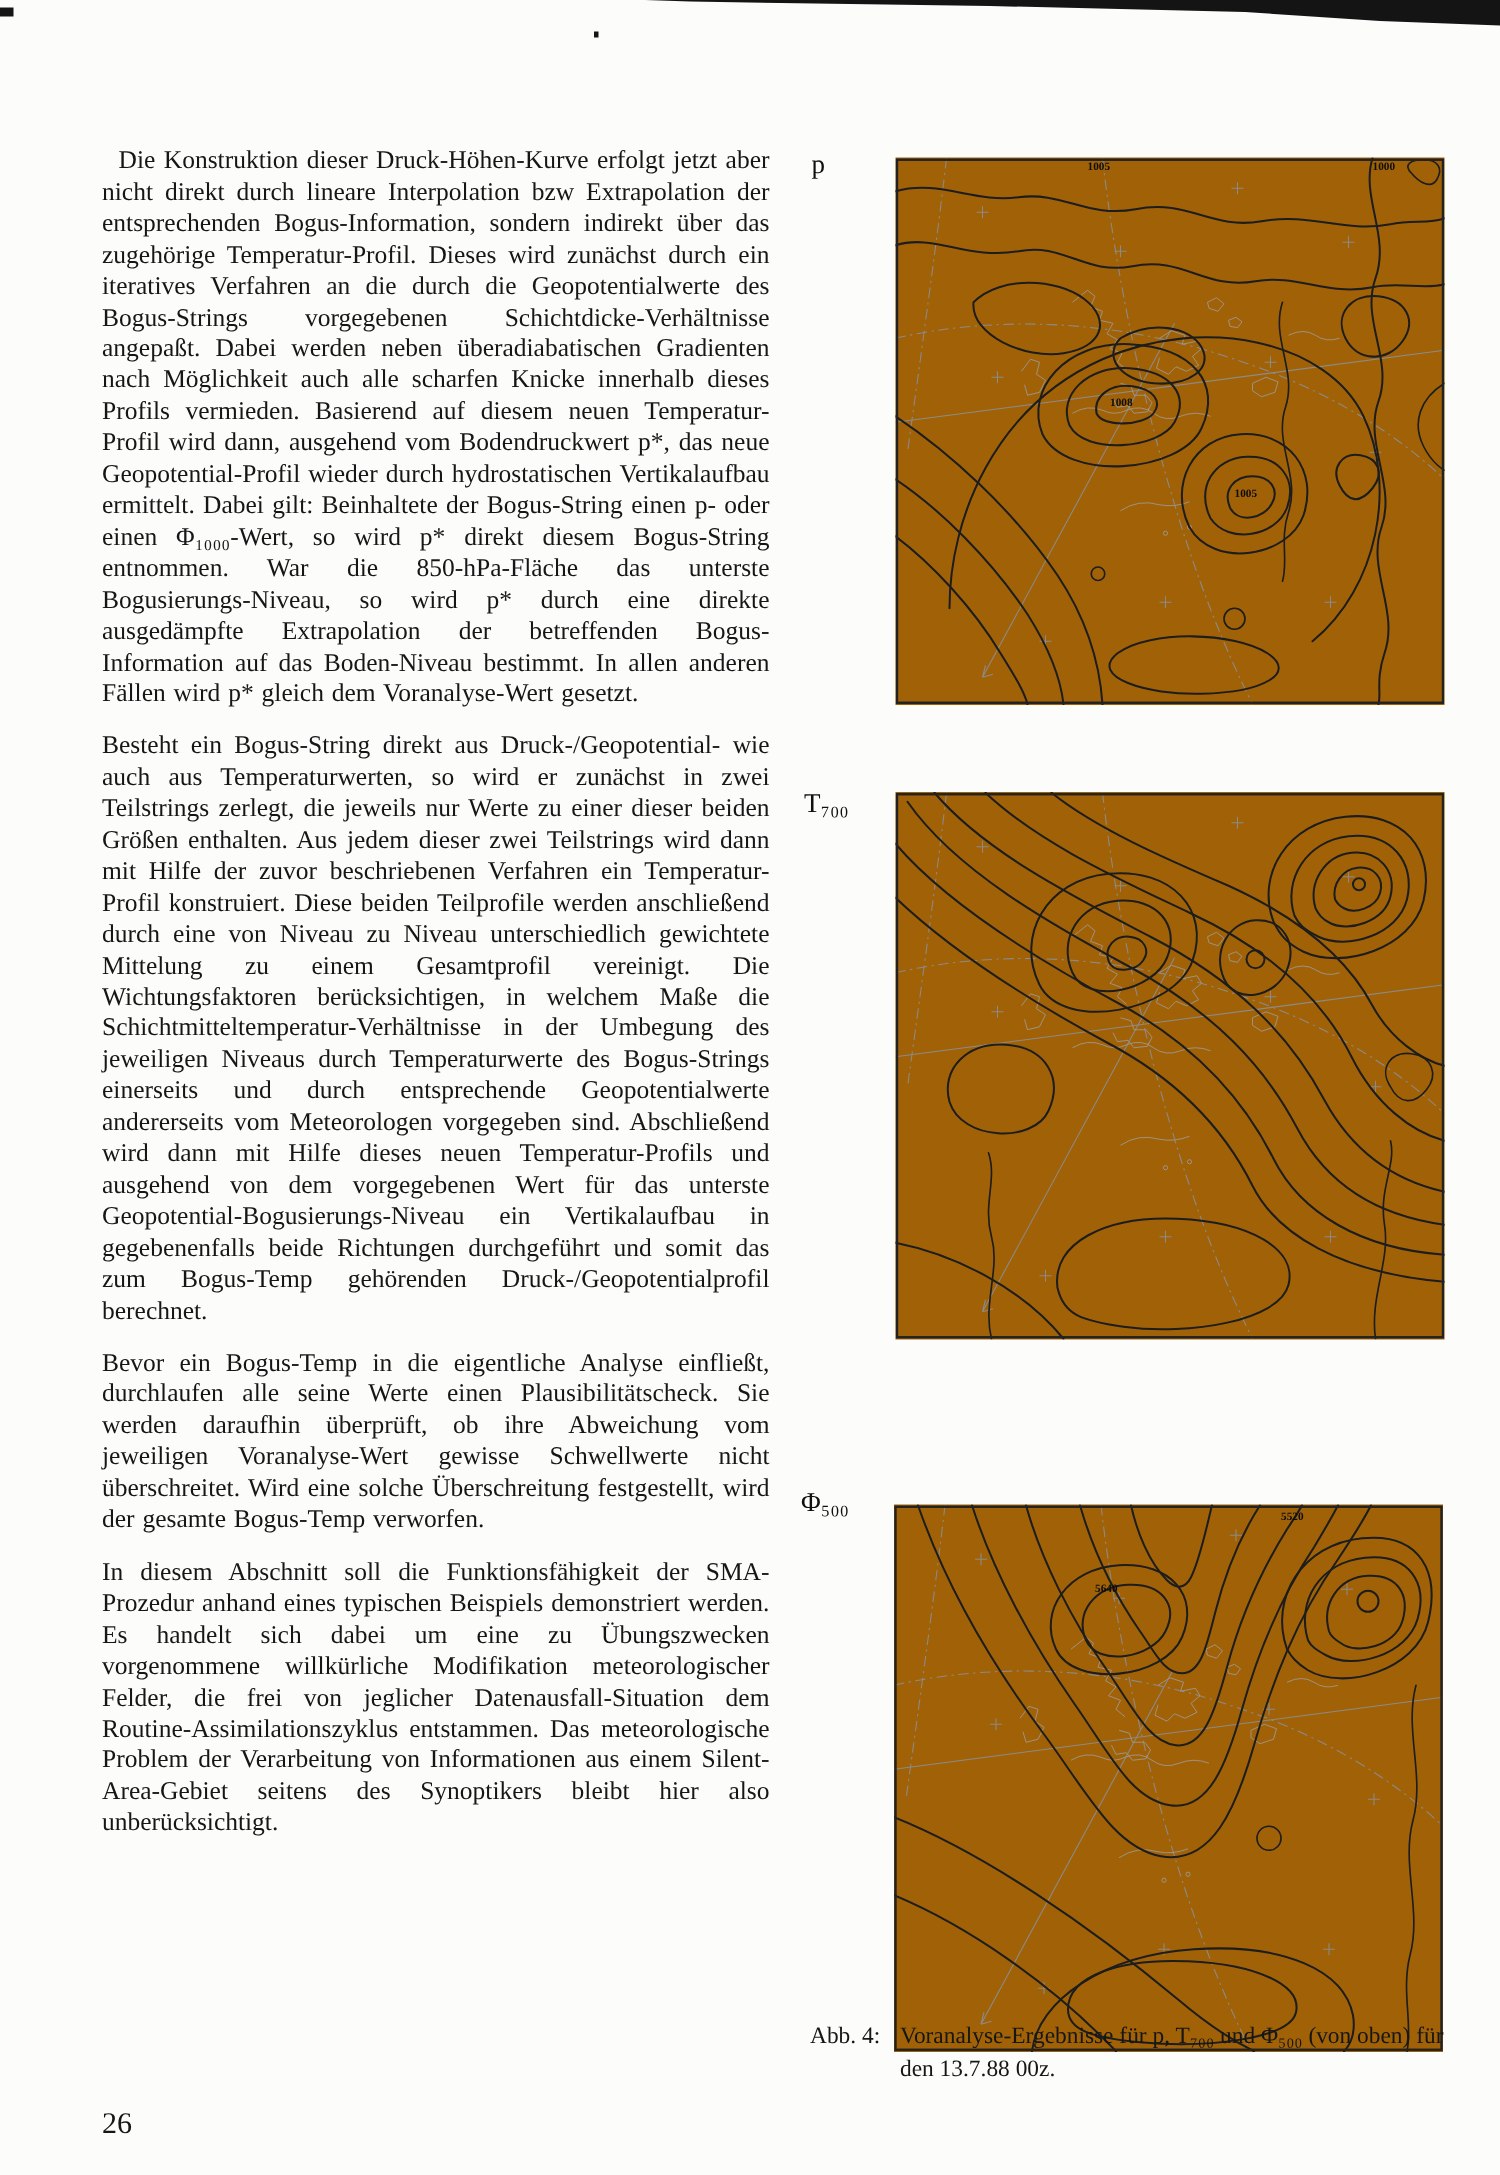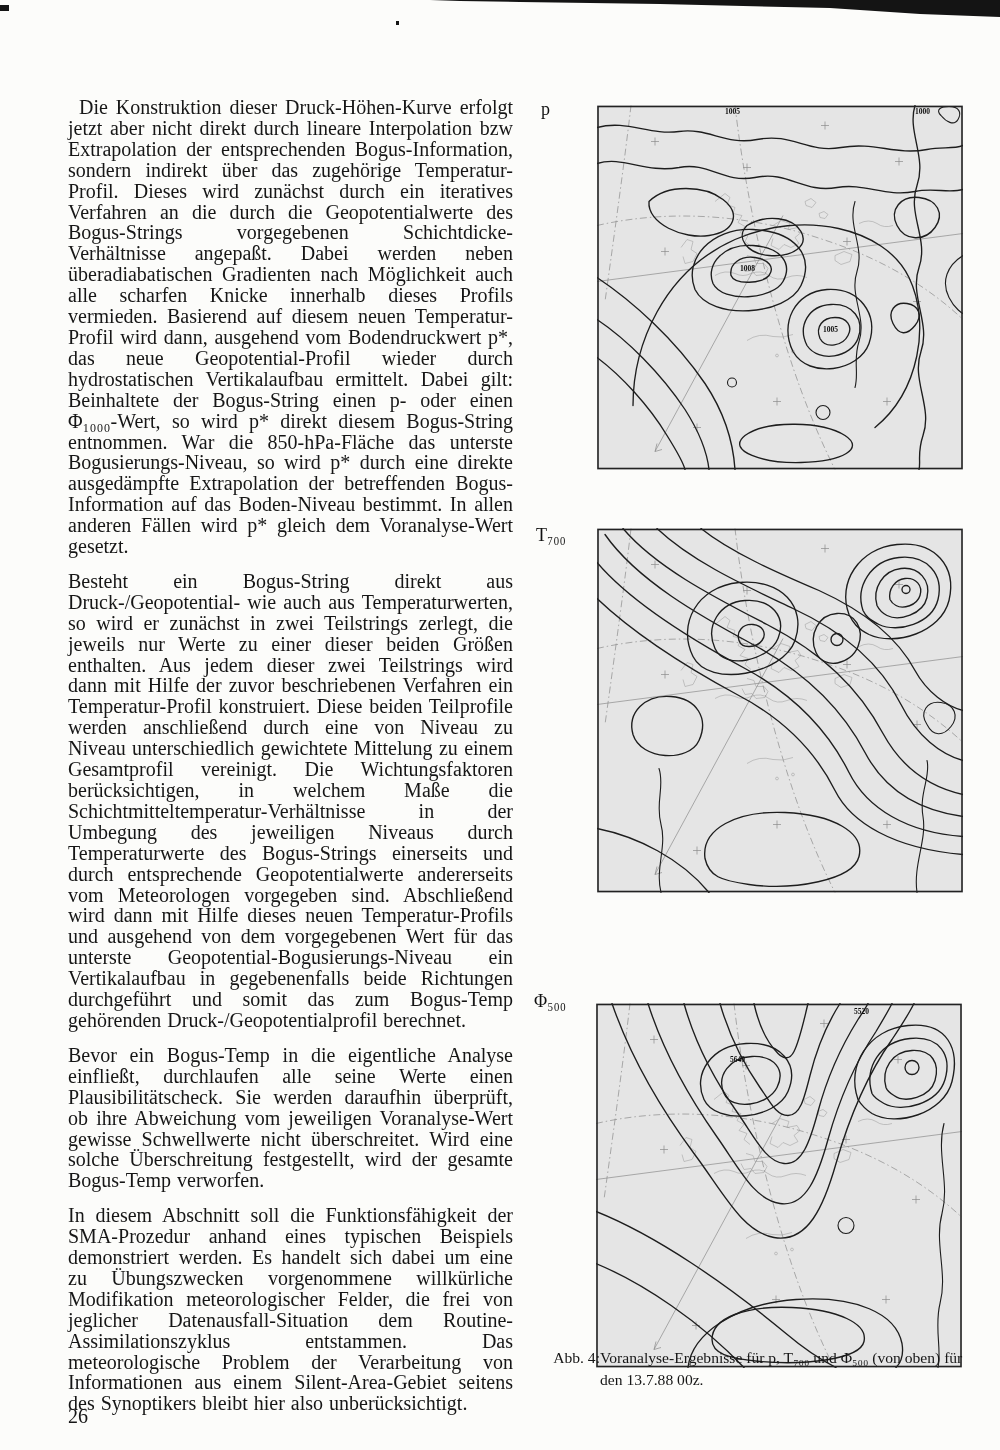--- a/index.html
+++ b/index.html
@@ -4,50 +4,50 @@
 <style>
   html,body{margin:0;padding:0;}
   .page{
     position:relative;width:1000px;height:1450px;overflow:hidden;
     background:#fcfcfa;color:#161616;
     font-family:"Liberation Serif","DejaVu Serif",serif;
   }
   
   .left-col{position:absolute;left:68px;top:97px;width:445px;}
   .para{
-    margin:0;font-size:20px;line-height:20.9px;
+    margin:0;font-size:17px;line-height:20.9px;
     text-align:justify;text-align-last:left;word-spacing:1px;
   }
   .para.p-first{text-indent:11px;}
   .para + .para{margin-top:14px;}
   .sec-head{
     margin:79px 0 17px 0;font-size:16.5px;font-weight:bold;line-height:20px;
   }
   .sec-head .sec-no{margin-right:26px;}
   .page-no{position:absolute;left:68px;top:1405px;font-size:20px;}
   
   .fig-label{
     position:absolute;font-size:18px;line-height:18px;color:#101010;
   }
   .map{
-    position:absolute;width:366px;height:365px;background:#e5e5e5;
+    position:absolute;width:366px;height:365px;background:#a16207;
   }
   .map svg{display:block;width:100%;height:100%;}
   .tk{fill:none;stroke:#1d1d1d;stroke-width:1.35;stroke-linecap:round;stroke-linejoin:round;}
   .tk2{fill:none;stroke:#1d1d1d;stroke-width:1.1;stroke-linecap:round;stroke-linejoin:round;}
   .gr{fill:none;stroke:#8b8b8b;stroke-width:.7;}
   .dd{fill:none;stroke:#8b8b8b;stroke-width:.7;stroke-dasharray:7 3 1.5 3;}
   .co{fill:none;stroke:#9d9d9d;stroke-width:.55;stroke-linejoin:round;}
   .brd{fill:none;stroke:#222;stroke-width:1.6;}
   .clab{font-family:"Liberation Serif","DejaVu Serif",serif;font-size:7.5px;font-weight:bold;fill:#0d0d0d;}
   .caption{
     position:absolute;left:540px;top:1347px;width:432px;display:flex;
     font-size:15.6px;line-height:21.5px;
   }
-  .caption .tag{flex:0 0 60px;text-align:right;}
+  .caption .tag{flex:0 0 60px;}
   .caption .txt{flex:1;}
   
   .artifact{position:absolute;background:#151515;}
   .art-svg{position:absolute;left:400px;top:0;width:600px;height:20px;}
 </style>
 </head>
 <body>
 
 <div class="page">
 

